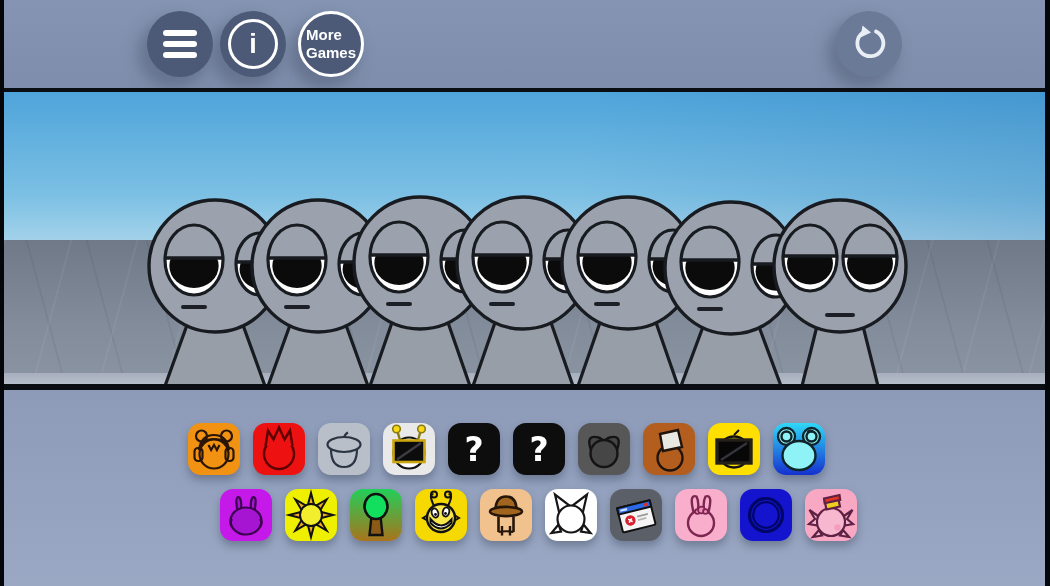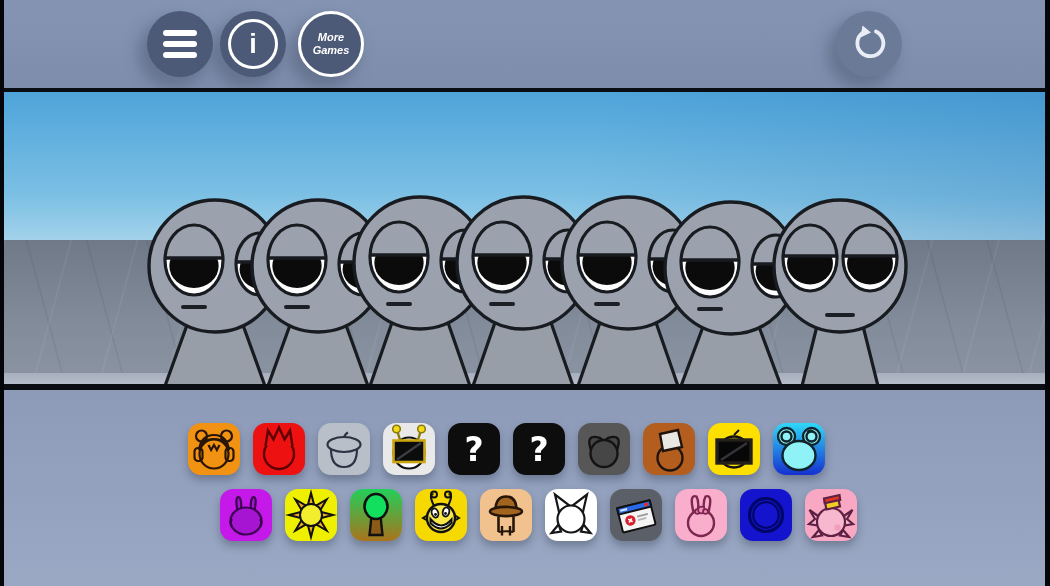--- a/index.html
+++ b/index.html
@@ -12,21 +12,21 @@
           background:linear-gradient(#8494b2,#7d8dab);}
   .circle-btn{position:absolute;top:11px;width:66px;height:66px;border-radius:50%;
           background:#4c5a77;box-shadow:-7px 9px 14px 2px rgba(84,94,120,.55);
           display:flex;align-items:center;justify-content:center;cursor:pointer;}
   .hamburger{display:flex;flex-direction:column;gap:5.5px;}
   .hamburger i{display:block;width:34px;height:5.5px;border-radius:3px;background:#fff;}
   .info-ring{width:44px;height:44px;border-radius:50%;border:3.5px solid #fff;
           display:flex;align-items:center;justify-content:center;
           color:#fff;font-size:27px;font-weight:bold;line-height:1;}
   .more-games{border:3px solid #fff;box-sizing:border-box;}
-  .more-games .lbl{color:#fff;font-size:11px;font-weight:600;text-align:center;line-height:1.2;font-style:italic;}
+  .more-games .lbl{color:#fff;font-size:15px;font-weight:600;text-align:left;line-height:1.2;}
   .restart{background:#6b7a97;}
 
   
   .stage{position:absolute;left:0;top:88px;width:100%;height:302px;box-sizing:border-box;
          border-top:4px solid #0a0d12;border-bottom:6px solid #0a0d12;overflow:hidden;}
   .sky{position:absolute;left:0;top:0;width:100%;height:148px;
        background:linear-gradient(105deg,rgba(25,95,165,0) 55%,rgba(25,95,165,.20)),
                   linear-gradient(#4ea4da,#7cc0e4 70%,#a3d2ea);}
   .floor{position:absolute;left:0;top:148px;width:100%;height:144px;
        background:

